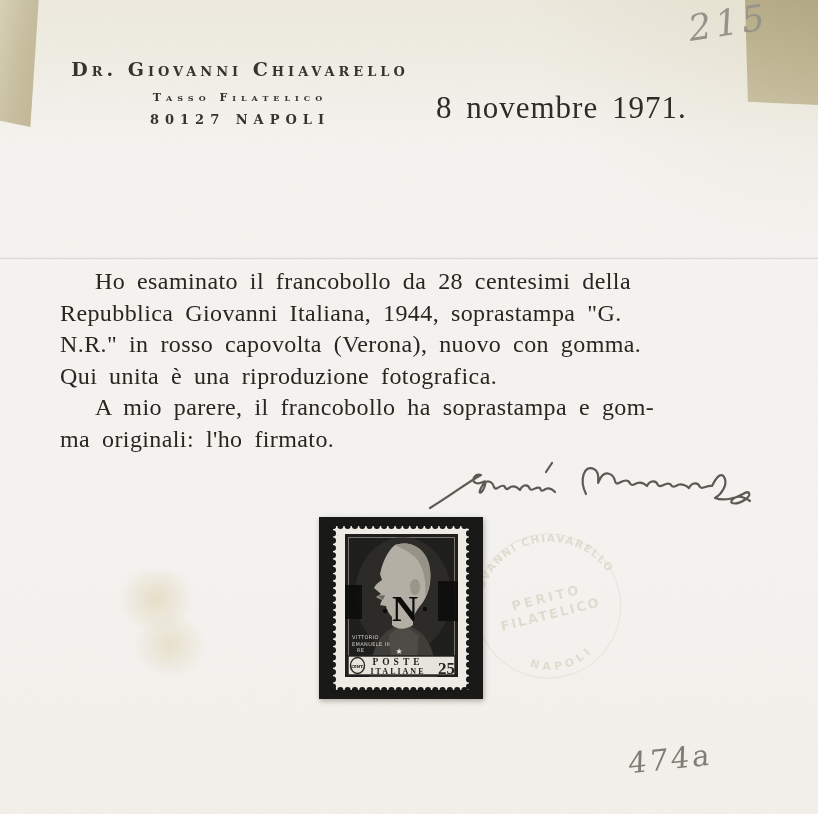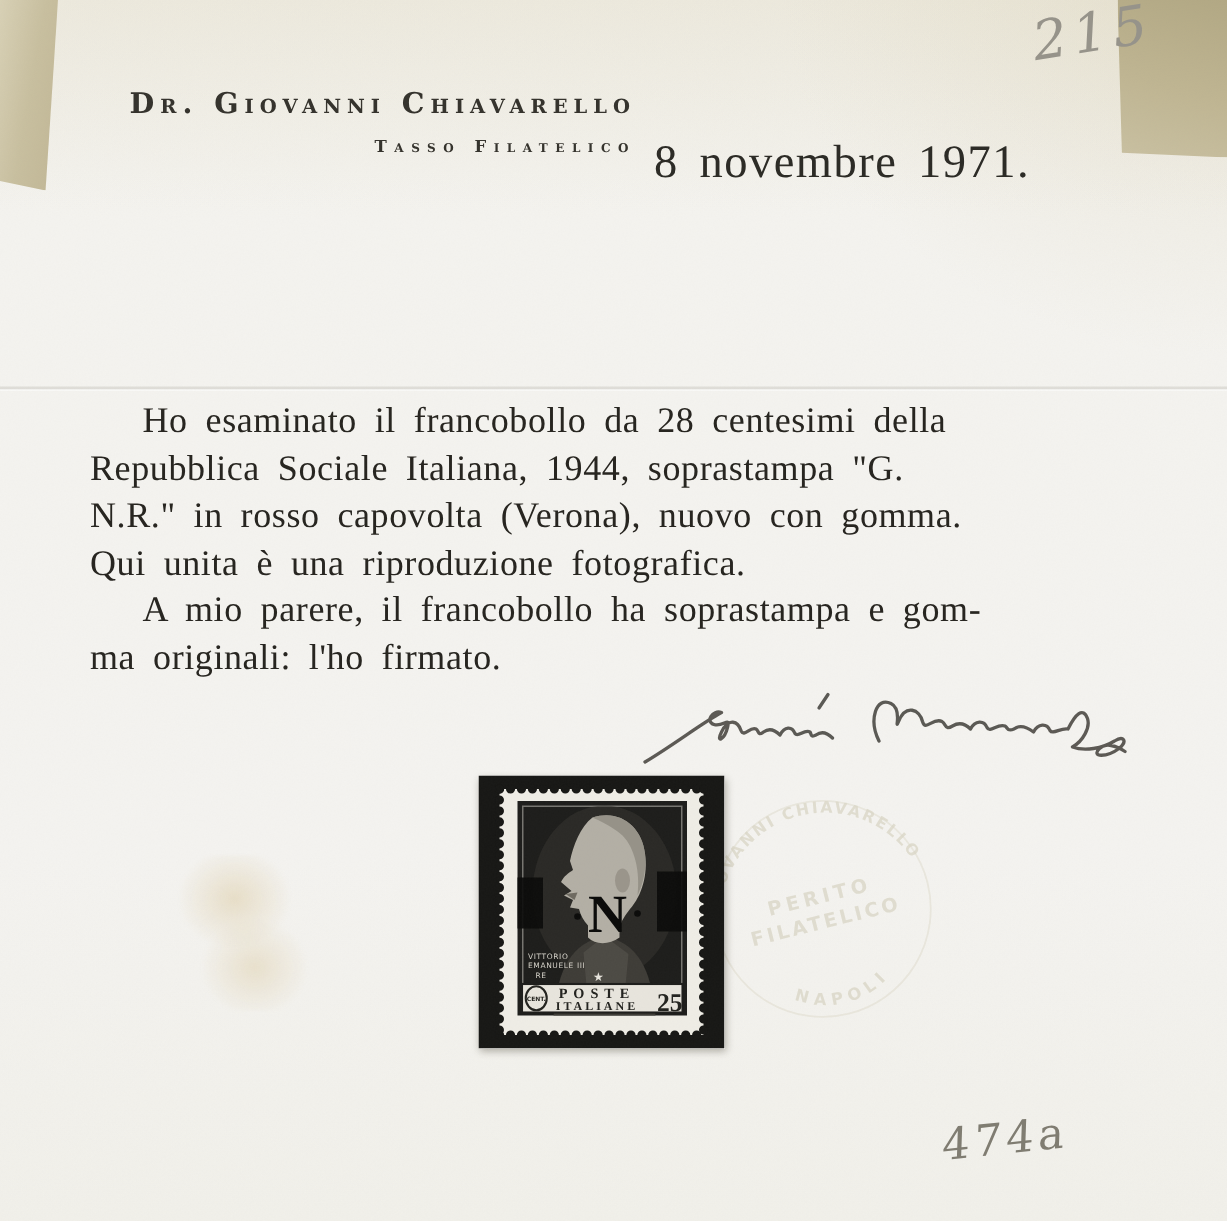--- a/index.html
+++ b/index.html
@@ -29,21 +29,21 @@
     left:116px;top:570px;width:96px;height:104px;pointer-events:none;
     background:
       radial-gradient(ellipse 55% 45% at 42% 28%,rgba(205,176,110,.30),transparent 72%),
       radial-gradient(ellipse 52% 44% at 56% 72%,rgba(205,176,110,.26),transparent 72%);
     filter:blur(1px);
   }
   .crease{left:0;top:257px;width:100%;height:4px;pointer-events:none;
     background:linear-gradient(180deg,rgba(0,0,0,0) 0%,rgba(118,114,100,.22) 45%,rgba(255,255,255,.75) 75%,rgba(0,0,0,0) 100%);}
   .noise{left:0;top:0;width:818px;height:814px;pointer-events:none;opacity:.5;}
   
-  .letterhead{left:56px;top:57px;width:368px;text-align:right;color:#34322c;}
+  .letterhead{left:56px;top:57px;width:368px;text-align:center;color:#34322c;}
   .lh-name{font-family:"DejaVu Serif",serif;font-variant:small-caps;font-weight:700;
     font-size:19px;letter-spacing:4px;line-height:25px;}
   .lh-sub{font-family:"DejaVu Serif",serif;font-variant:small-caps;font-weight:600;
     font-size:11px;letter-spacing:5px;line-height:20px;margin-top:6px;}
   .lh-line{font-family:"DejaVu Serif",serif;font-variant:small-caps;font-weight:600;
     font-size:11.5px;letter-spacing:2.6px;line-height:19.5px;}
   .lh-addr{font-family:"DejaVu Serif",serif;font-variant:small-caps;font-weight:600;
     font-size:13px;letter-spacing:2.2px;line-height:20px;}
   .lh-city{font-family:"DejaVu Serif",serif;font-weight:600;
     font-size:13px;letter-spacing:6px;line-height:21px;margin-top:1px;}
@@ -74,29 +74,30 @@
   <div class="abs tint-tr"></div>
 
   <div class="abs tape-tl"></div>
   <div class="abs tape-tr"></div>
 
   <div class="abs pencil n215">215</div>
 
   <div class="abs letterhead">
     <div class="lh-name">Dr. Giovanni Chiavarello</div>
     <div class="lh-sub">Tasso Filatelico</div>
+    <div class="lh-city">80127 NAPOLI</div>
   </div>
 
   <div class="abs date">8 novembre 1971.</div>
 
   <div class="abs crease"></div>
 
   <div class="abs body-text">
     <div class="indent">Ho esaminato il francobollo da 28 centesimi della</div>
-    <div>Repubblica Sociale Italiana, 1944, soprastampa "G.</div>
+    <div>Repubblica Giovanni Italiana, 1944, soprastampa "G.</div>
     <div>N.R." in rosso capovolta (Verona), nuovo con gomma.</div>
     <div>Qui unita è una riproduzione fotografica.</div>
     <div class="indent">A mio parere, il francobollo ha soprastampa e gom-</div>
     <div>ma originali: l'ho firmato.</div>
   </div>
 
   <svg class="abs signature" width="340" height="62" viewBox="0 0 340 62" role="img" aria-label="Giovanni Chiavarello">
     <g fill="none" stroke="#4e4c47" stroke-width="2.2" stroke-linecap="round" stroke-linejoin="round" opacity="0.92">
       <path d="M6 52 C26 40 44 26 57 19 C51 17 46 25 52 27 C58 29 63 21 61 29 C59 37 53 40 57 32
            C62 22 68 25 70 31 C72 36 76 28 80 30 C82 31 81 35 85 32 C89 29 93 31 96 34

